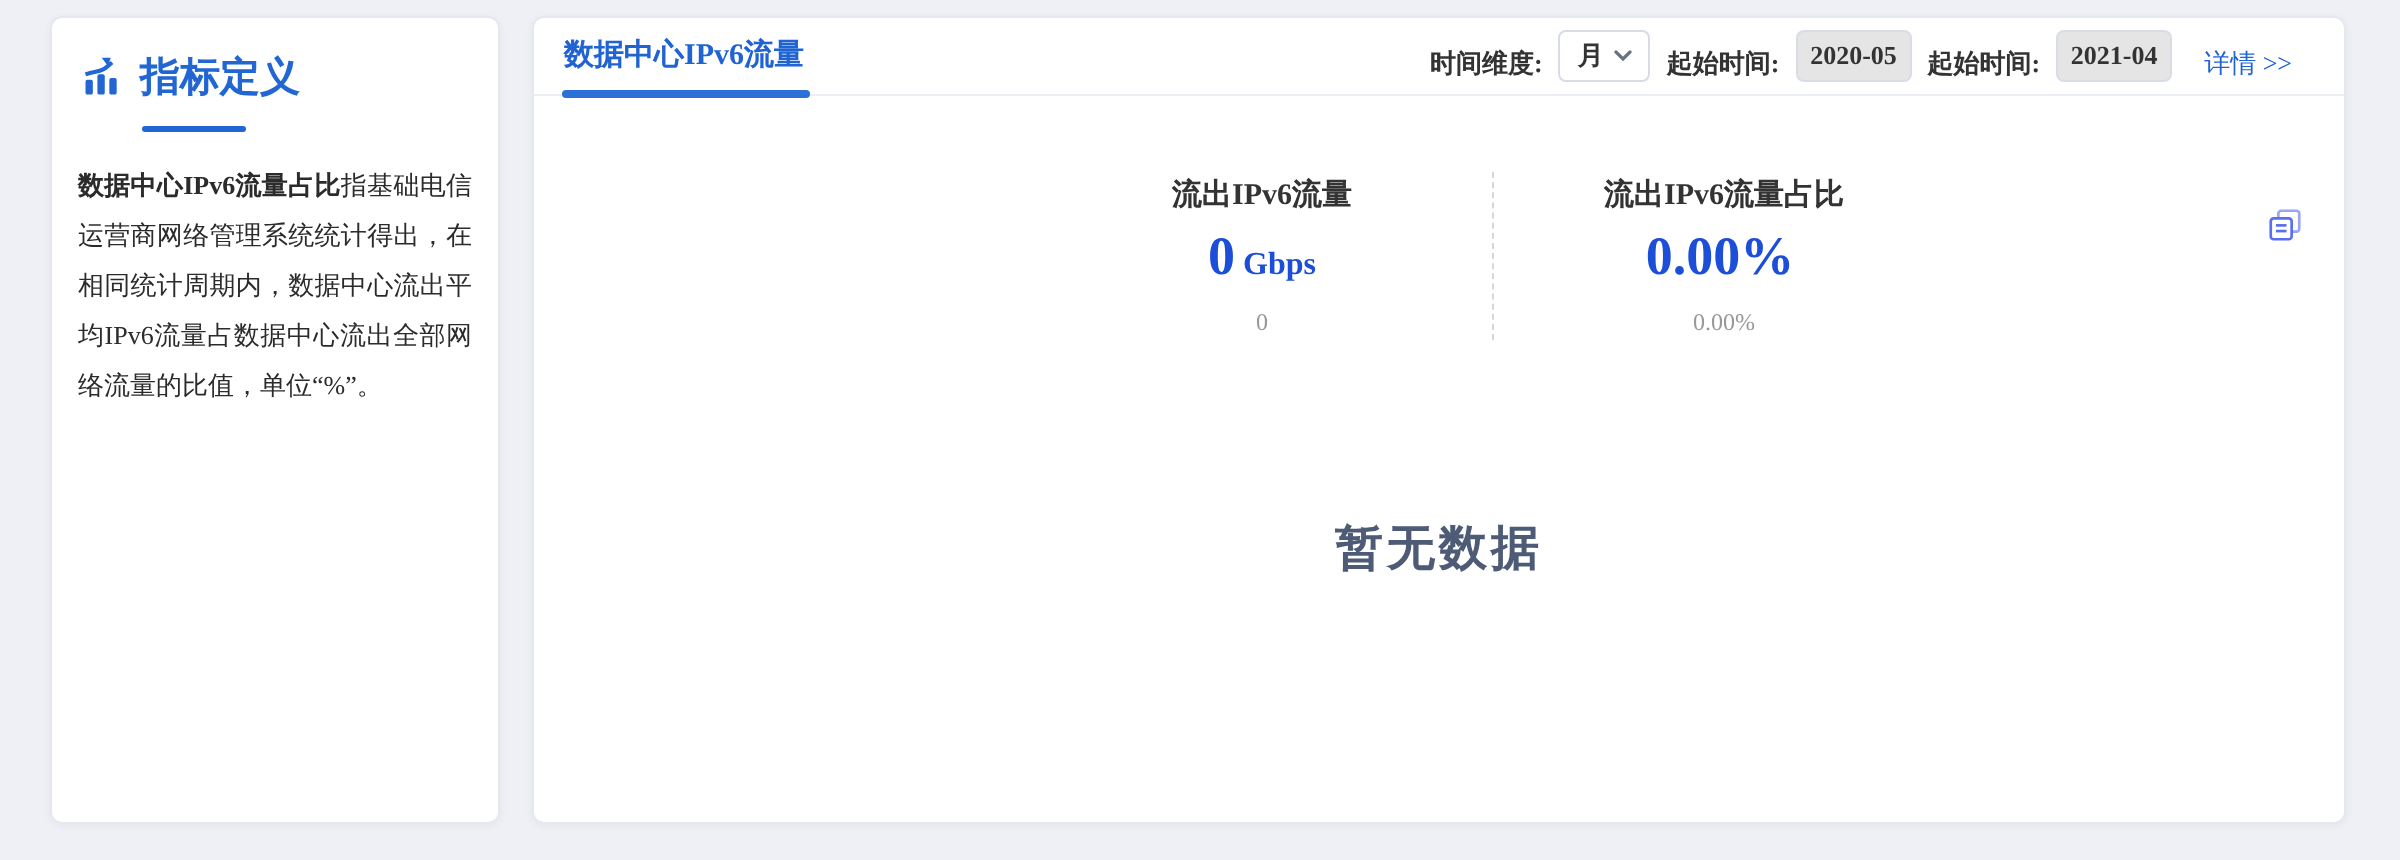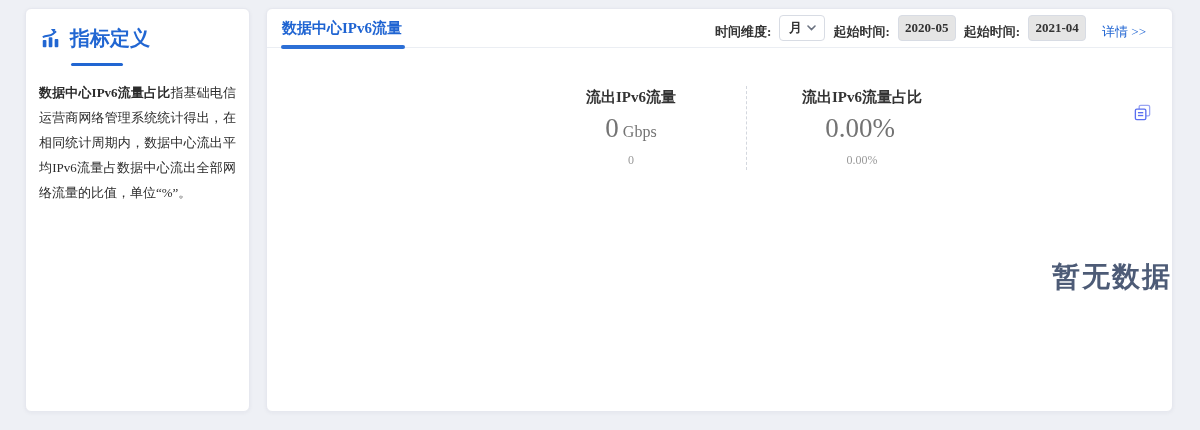--- a/index.html
+++ b/index.html
@@ -63,29 +63,29 @@
 
   .chart-area { position: relative; height: 363px; }
   .toolbox-btn { position: absolute; top: 17px; right: 20px; cursor: pointer; line-height: 0; }
 
   .stats-row {
     position: relative; left: 27px; margin-top: 38px;
     display: flex; justify-content: center; align-items: center;
   }
   .stat { width: 160px; text-align: center; }
   .stat-label { font-size: 15px; font-weight: bold; color: #333; white-space: nowrap; }
-  .stat-value { margin-top: 7px; color: #737373; font-weight: normal; line-height: 28px; }
+  .stat-value { margin-top: 7px; color: #1d4ed8; font-weight: bold; line-height: 28px; }
   .stat-value .big { font-size: 27px; }
   .stat-value .unit { font-size: 16px; margin-left: 4px; }
   .stat-sub { margin-top: 7px; font-size: 12px; color: #999; }
   .stat-divider { border-left: 1px dashed #d3d7de; height: 84px; margin: 0 35px; align-self: center; }
 
   .empty-text {
     position: absolute; top: 172px; left: 0; width: 100%;
-    text-align: right; font-size: 28px; font-weight: bold; color: #4d5b76;
+    text-align: center; font-size: 24px; font-weight: bold; color: #4d5b76;
     font-family: "DejaVu Sans", "Liberation Sans", sans-serif; letter-spacing: 2px;
   }
 </style>
 </head>
 <body>
 
 <div class="page">
 
   <aside class="card sidebar-card">
     <div class="sidebar-header">

